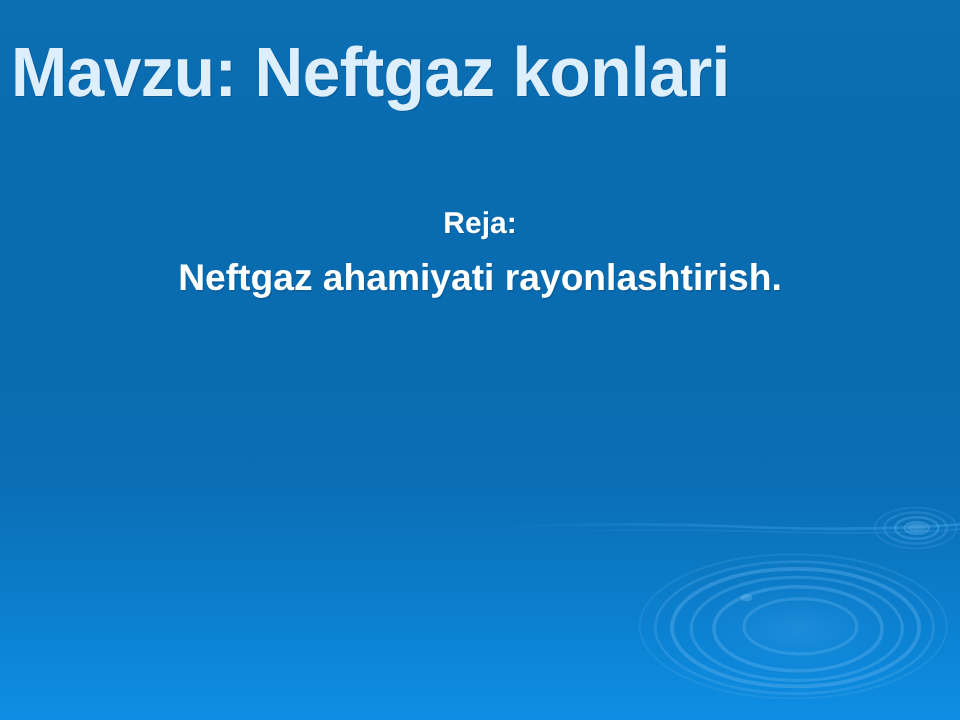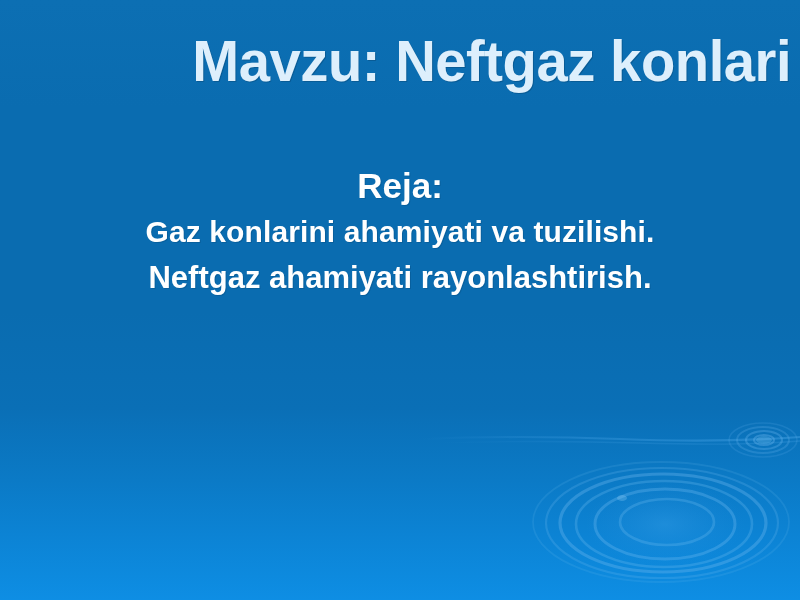--- a/index.html
+++ b/index.html
@@ -37,21 +37,21 @@
     inset: 0;
     pointer-events: none;
   }
 
   
   .title-wrap {
     position: absolute;
     left: 0;
     top: 30px;
     width: 800px;
-    text-align: right;
+    text-align: left;
   }
   .title {
     display: inline-block;
     font-size: 58px;
     line-height: 62px;
     font-weight: bold;
     color: #ddeffc;
     letter-spacing: -0.5px;
     transform: scaleX(0.97);
     transform-origin: center;
@@ -61,21 +61,21 @@
 
   
   .body-wrap {
     position: absolute;
     left: 60px;
     top: 163px;
     width: 680px;
     text-align: center;
   }
   .body-line {
-    font-size: 35px;
+    font-size: 25px;
     line-height: 46px;
     font-weight: bold;
     color: #ffffff;
     white-space: nowrap;
     text-shadow: 1px 1px 0 rgba(6,60,100,0.25);
   }
   .body-line.l2 { font-size: 30px; letter-spacing: 0.1px; }
   .body-line.l3 { font-size: 31px; }
 </style>
 </head>
@@ -121,17 +121,16 @@
     </g>
     <ellipse cx="764" cy="440" rx="8" ry="4" fill="#7cc3f2" opacity="0.30"></ellipse>
   </svg>
 
   <div class="title-wrap">
     <span class="title">Mavzu: Neftgaz konlari</span>
   </div>
 
   <div class="body-wrap">
     <div class="body-line l1">Reja:</div>
-    <div class="body-line l2">Gaz konlarini ahamiyati va tuzilishi.</div>
     <div class="body-line l3">Neftgaz ahamiyati rayonlashtirish.</div>
   </div>
 
 </div>
 
 </body></html>

